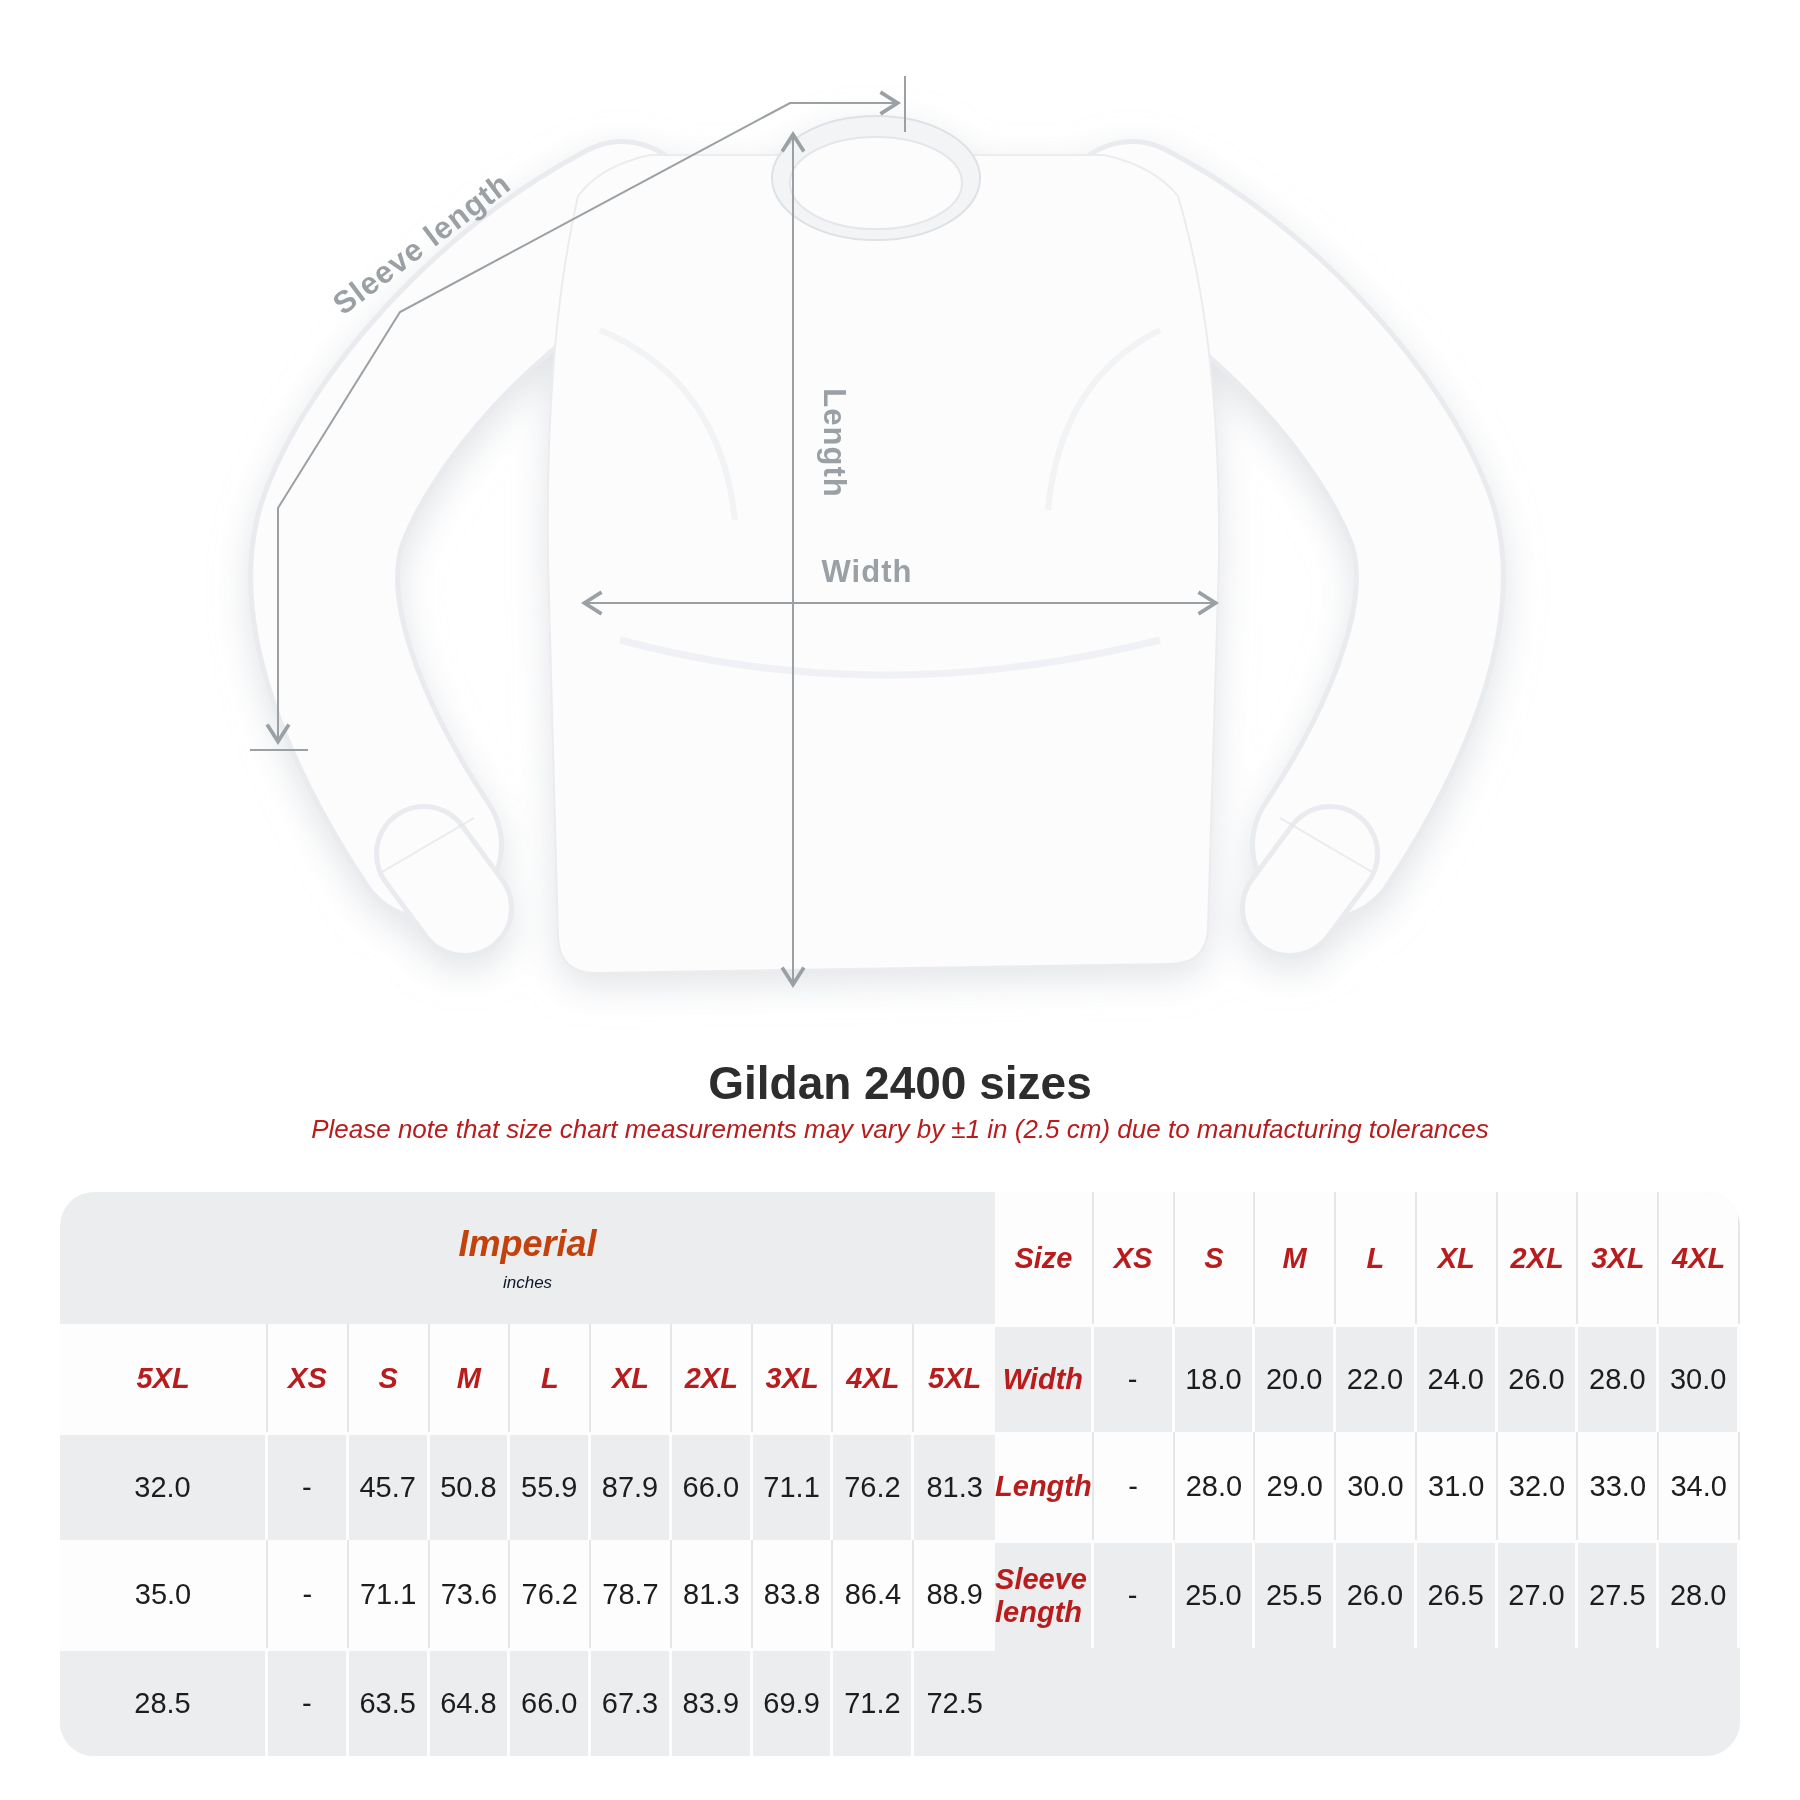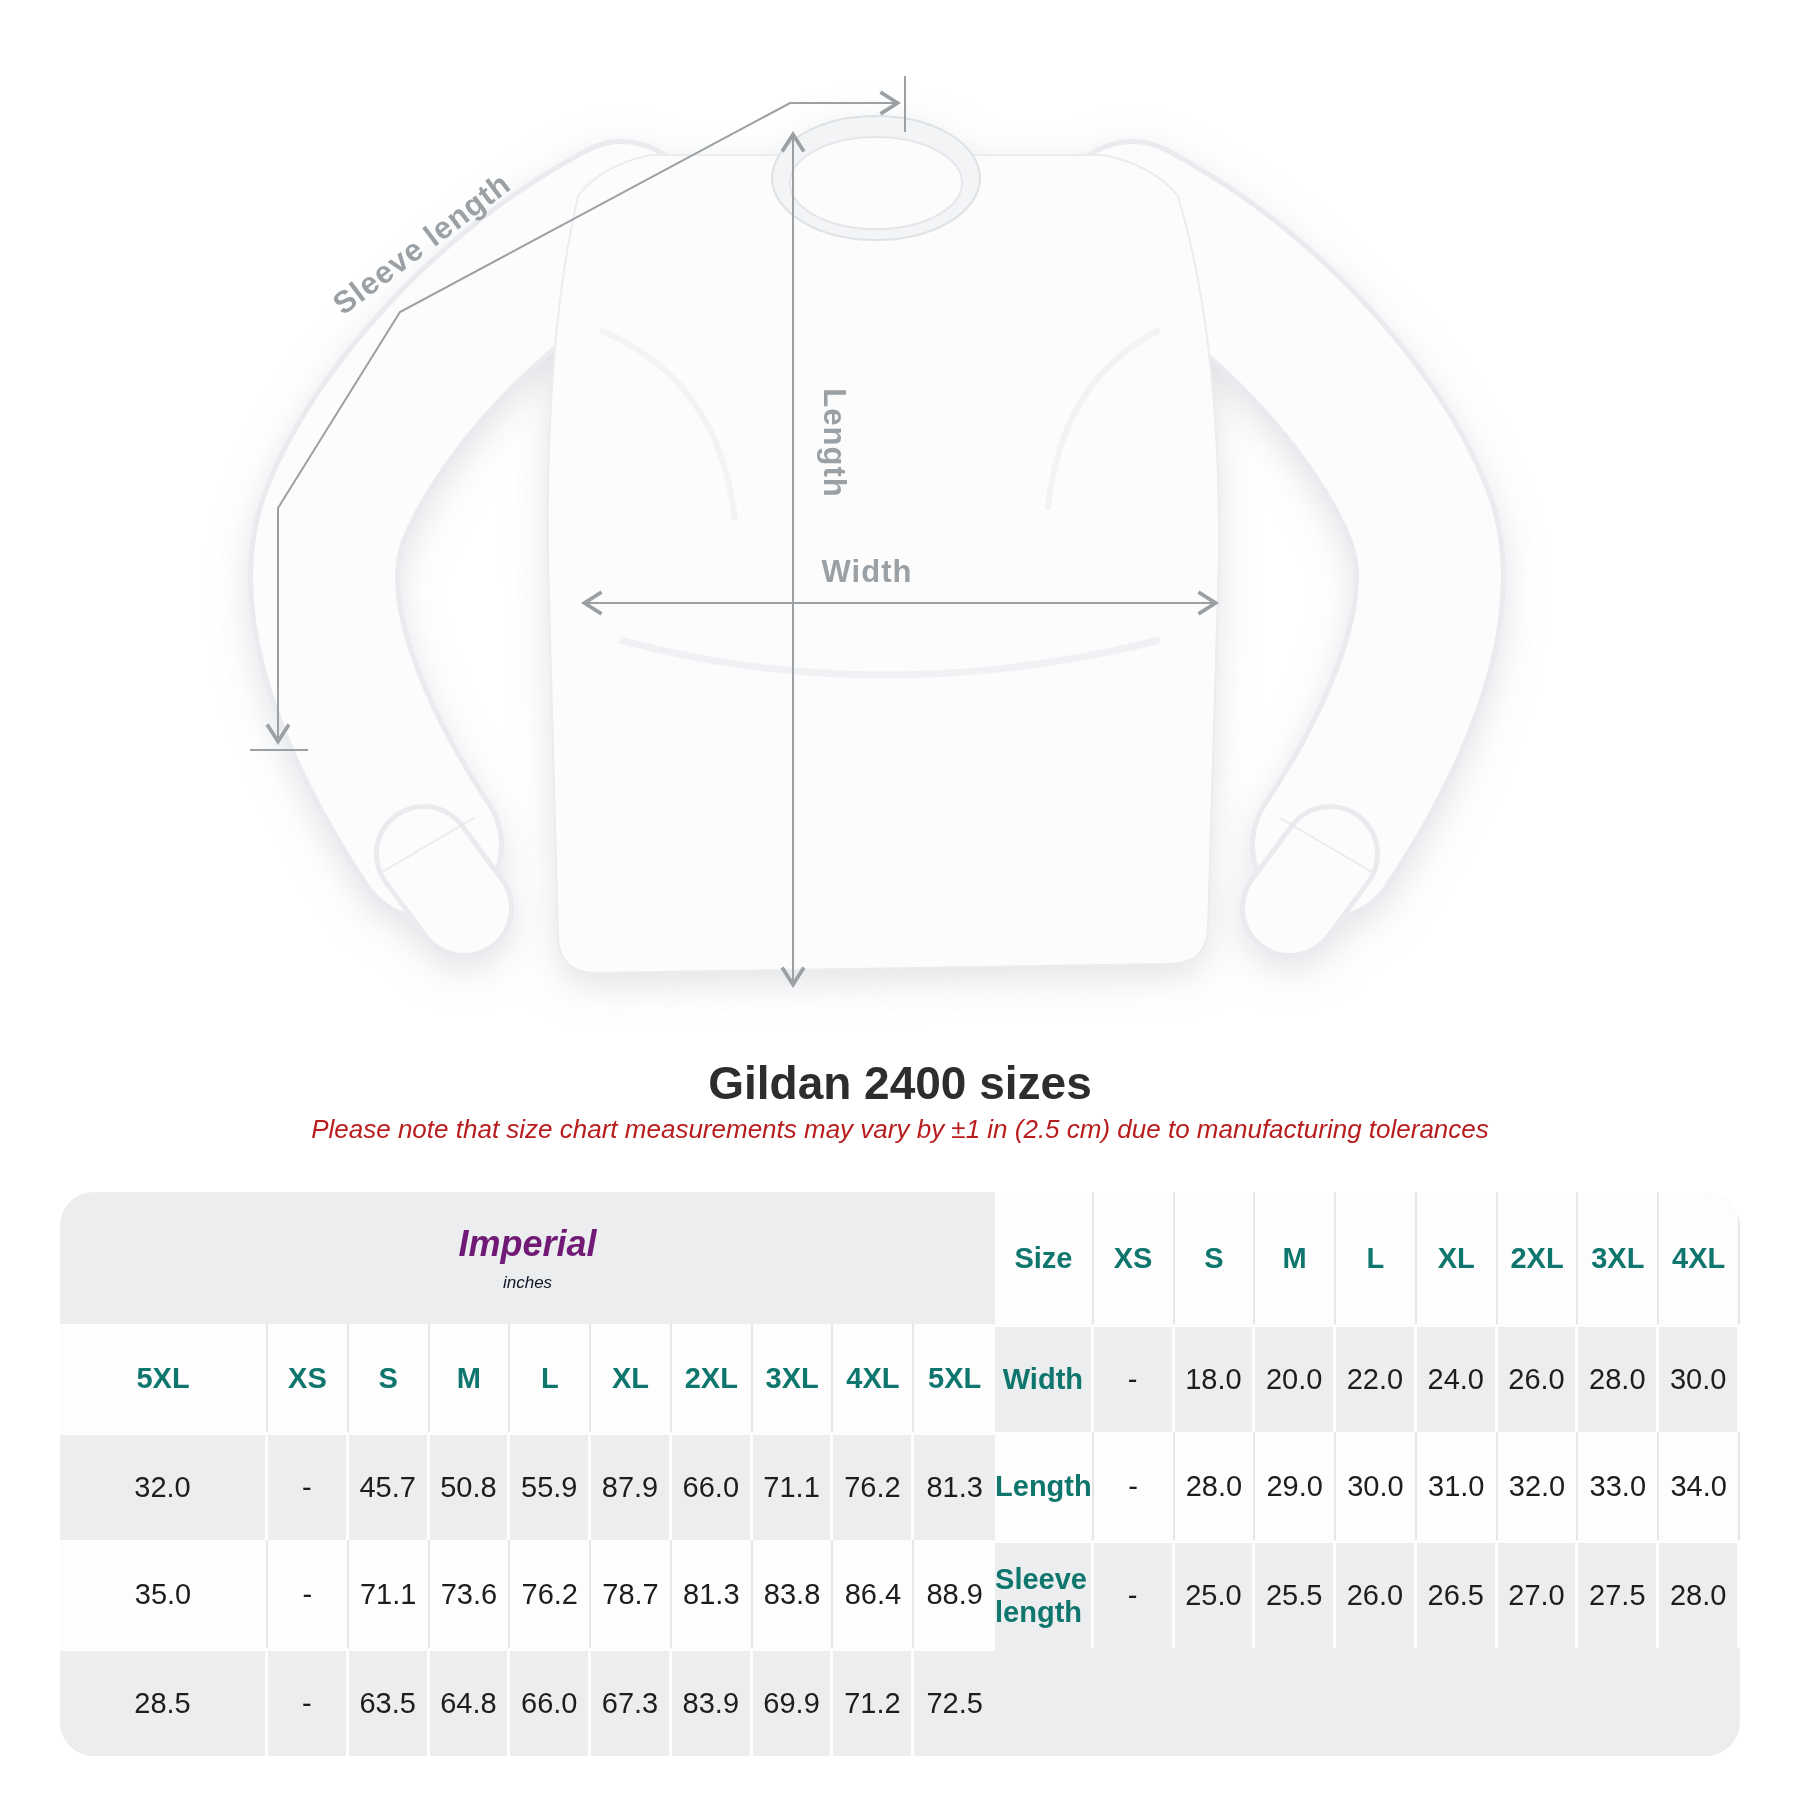--- a/index.html
+++ b/index.html
@@ -18,28 +18,28 @@
     font-size:26px;font-style:italic;color:#b91c1c;}
 
   
   .size-card{position:absolute;left:60px;top:1192px;width:1680px;
     background:#ebedee;border-radius:34px;overflow:hidden;
     display:grid;grid-template-columns:208px repeat(18,1fr);
     grid-template-rows:132px 108px 108px 108px 108px;}
   .unit-cell{display:flex;flex-direction:column;align-items:center;justify-content:center;gap:8px;}
   .unit-imperial{grid-column:1/11;}
   .unit-metric{grid-column:11/20;}
-  .unit-name{font-size:36px;font-weight:700;font-style:italic;color:#701a75;}
+  .unit-name{font-size:36px;font-weight:700;font-style:italic;color:#c2410c;}
   .unit-sub{font-size:17px;font-style:italic;color:#0f172a;}
 
   .cell{display:flex;align-items:center;justify-content:center;font-size:29px;}
   .w{background:#fdfdfe;border-right:2px solid #e4e6e8;}
   .g{background:#ebedee;border-right:3px solid #fdfdfe;border-top:3px solid #fdfdfe;}
   .last{border-right:none;}
-  .lab{font-weight:700;color:#0f766e;}
+  .lab{font-weight:700;color:#b91c1c;font-style:italic;}
   .num{font-weight:400;color:#1d1d1f;}
 </style>
 </head>
 <body>
 
 <div id="stage">
 
   <svg id="shirt-svg" width="1800" height="1060" viewBox="0 0 1800 1060" aria-hidden="true">
     <defs>
       <marker id="arr" viewBox="-14 -9 16 18" refX="-1" refY="0" markerWidth="14" markerHeight="14" orient="auto">

